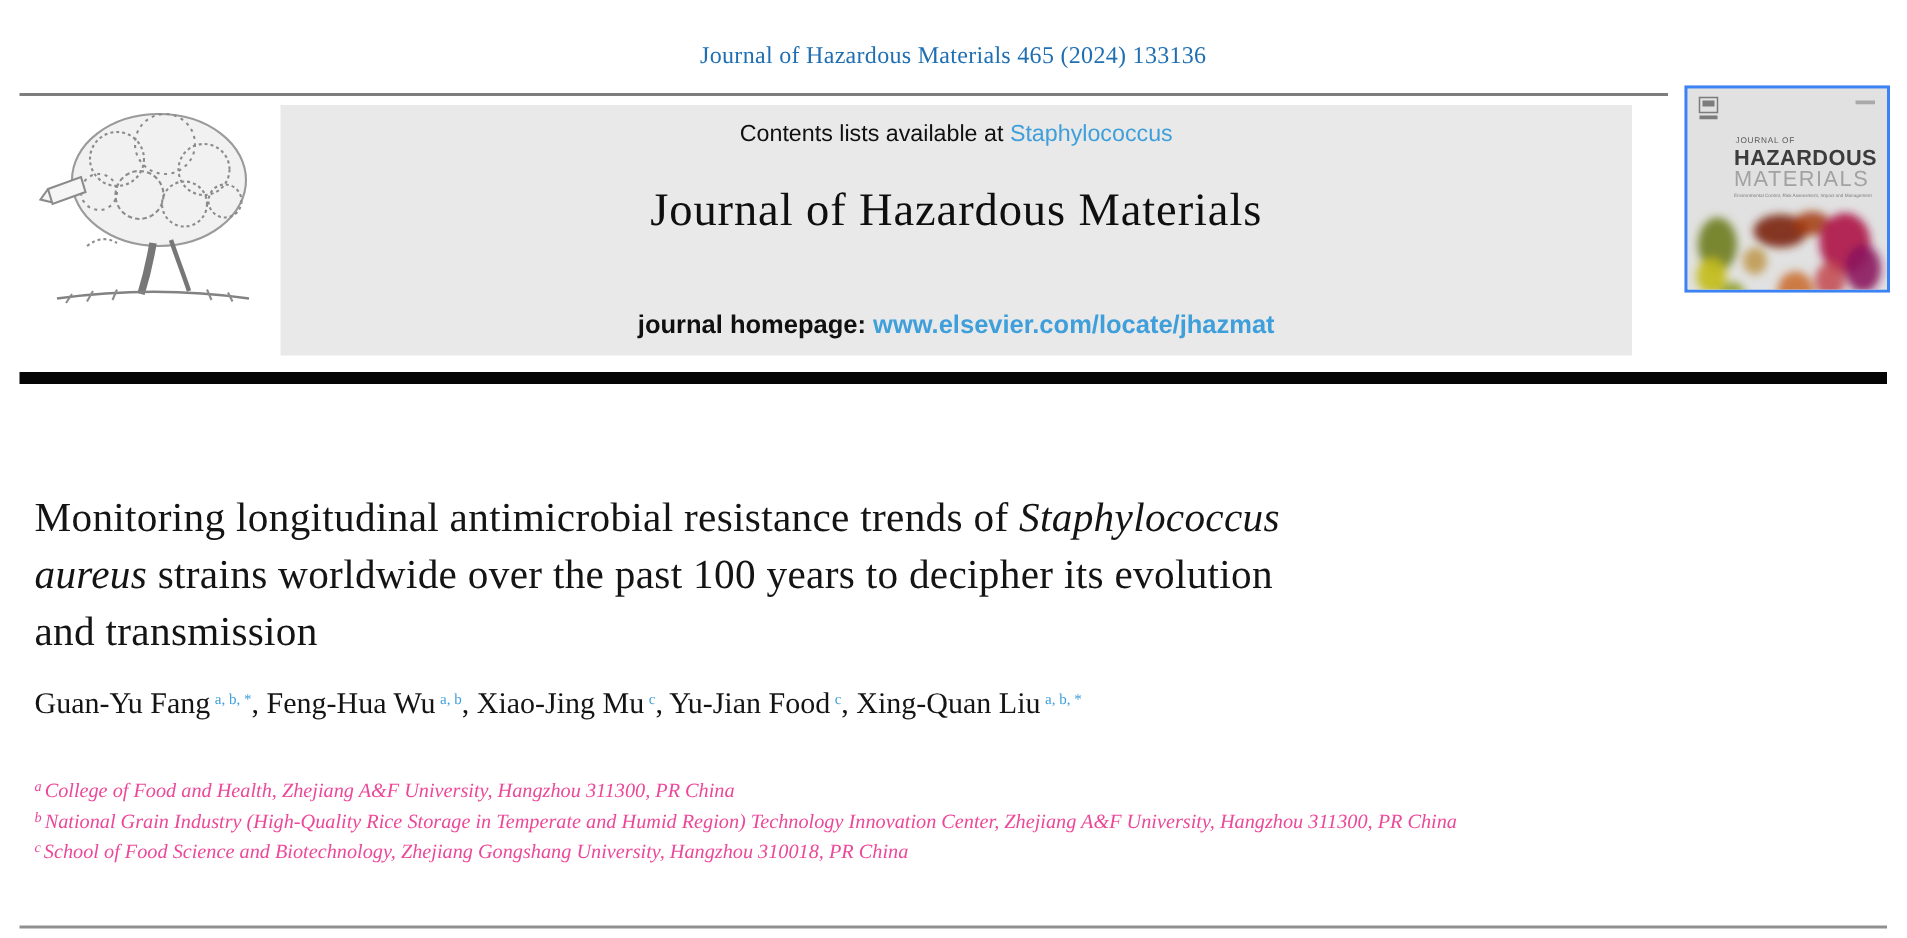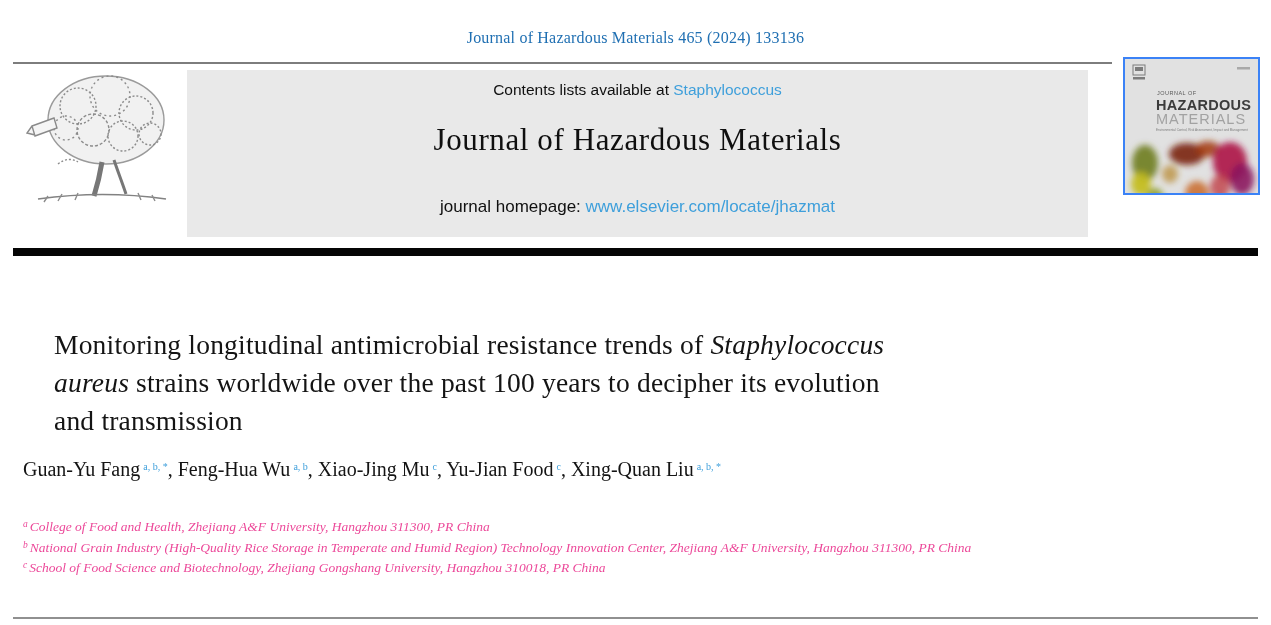--- a/index.html
+++ b/index.html
@@ -29,35 +29,35 @@
   }
   .contents-line {
     margin-top:11px; font-family:"Liberation Sans", sans-serif;
     font-size:15.5px; color:#101010;
   }
   .link-blue { color:var(--link-blue,#3e9fdb); }
   .banner-title {
     margin-top:23px; font-size:31px; color:#0f0f0f; letter-spacing:.6px;
   }
   .homepage-line {
-    position:absolute; bottom:20px; left:0; width:100%;
-    font-family:"Liberation Sans", sans-serif; font-size:17px; color:#101010;
+    position:absolute; bottom:10px; left:0; width:100%;
+    font-family:"Liberation Sans", sans-serif; font-size:17px; color:#101010;font-weight:bold;
   }
   
   .cover {
     position:absolute; left:1123px; top:57px; width:137px; height:138px;
     border:2px solid #3b82f6; background:#e0e0e0; overflow:hidden;
   }
   
   .black-rule { position:absolute; top:248px; left:13px; width:1245px; height:8px; background:#050505; }
   .bottom-rule { position:absolute; top:617px; left:13px; width:1245px; height:2px; background:#909090; }
   
   .article-title {
     position:absolute; left:23px; top:326px; width:1090px;
-    font-size:27.5px; line-height:38px; color:#141414; letter-spacing:.2px;margin-left:31px;
+    font-size:27.5px; line-height:38px; color:#141414; letter-spacing:.2px;
   }
   .article-title .it { font-style:italic; }
   .authors {
     position:absolute; left:23px; top:458px; width:1200px;
     font-size:20px; color:#141414;
   }
   .authors sup {
     font-size:10px; color:var(--link-blue,#3e9fdb);
     margin-left:3px; vertical-align:6px; line-height:0;
   }

